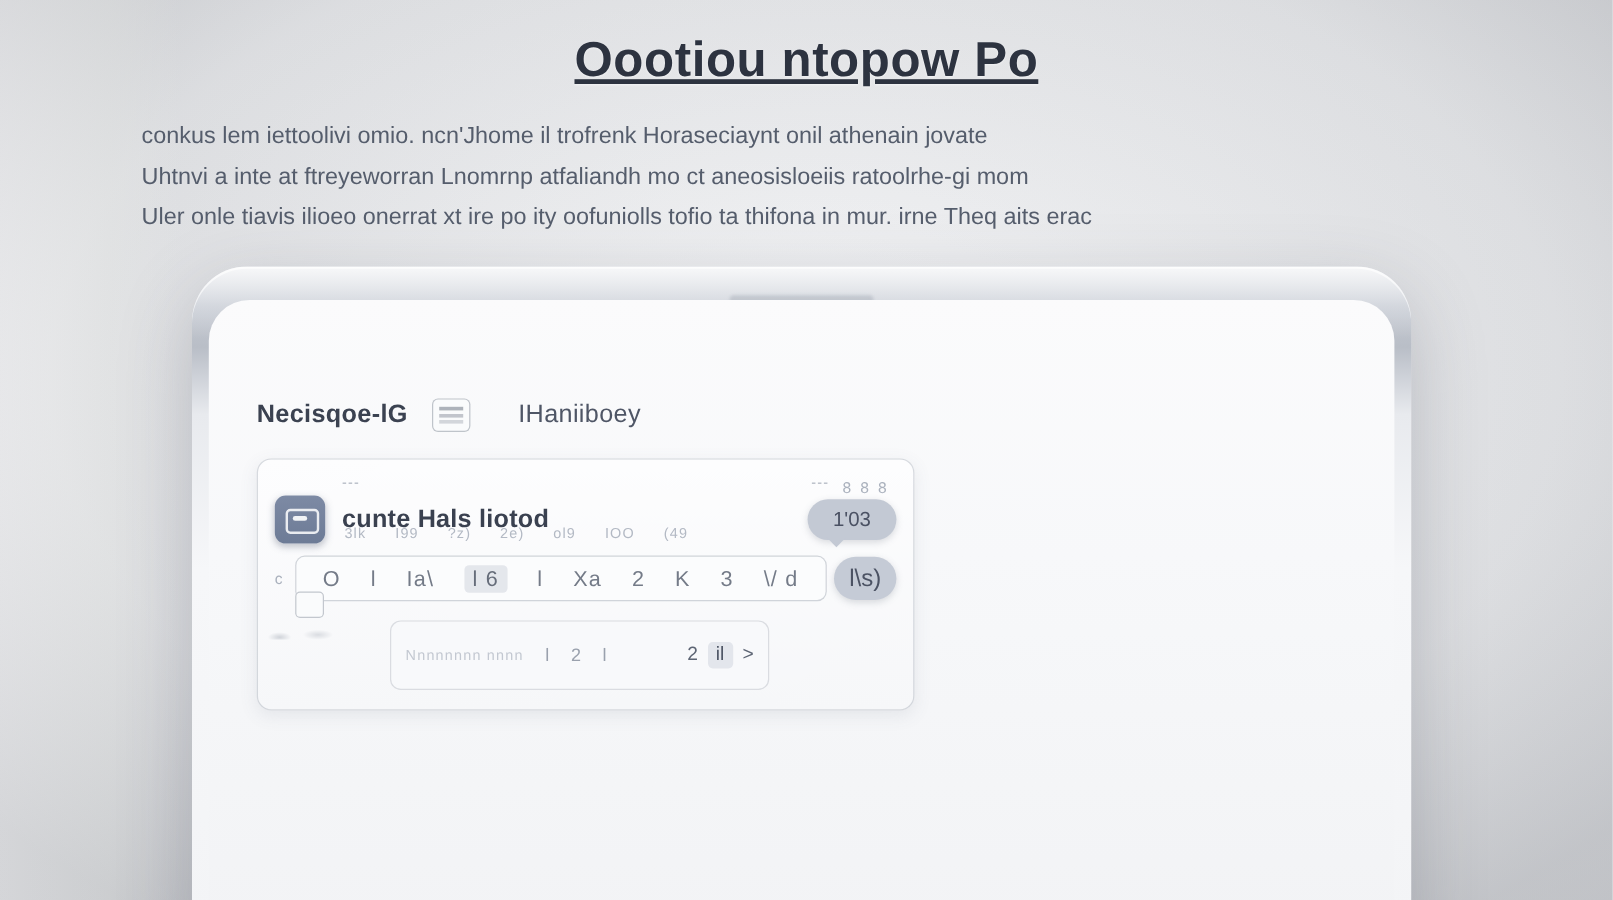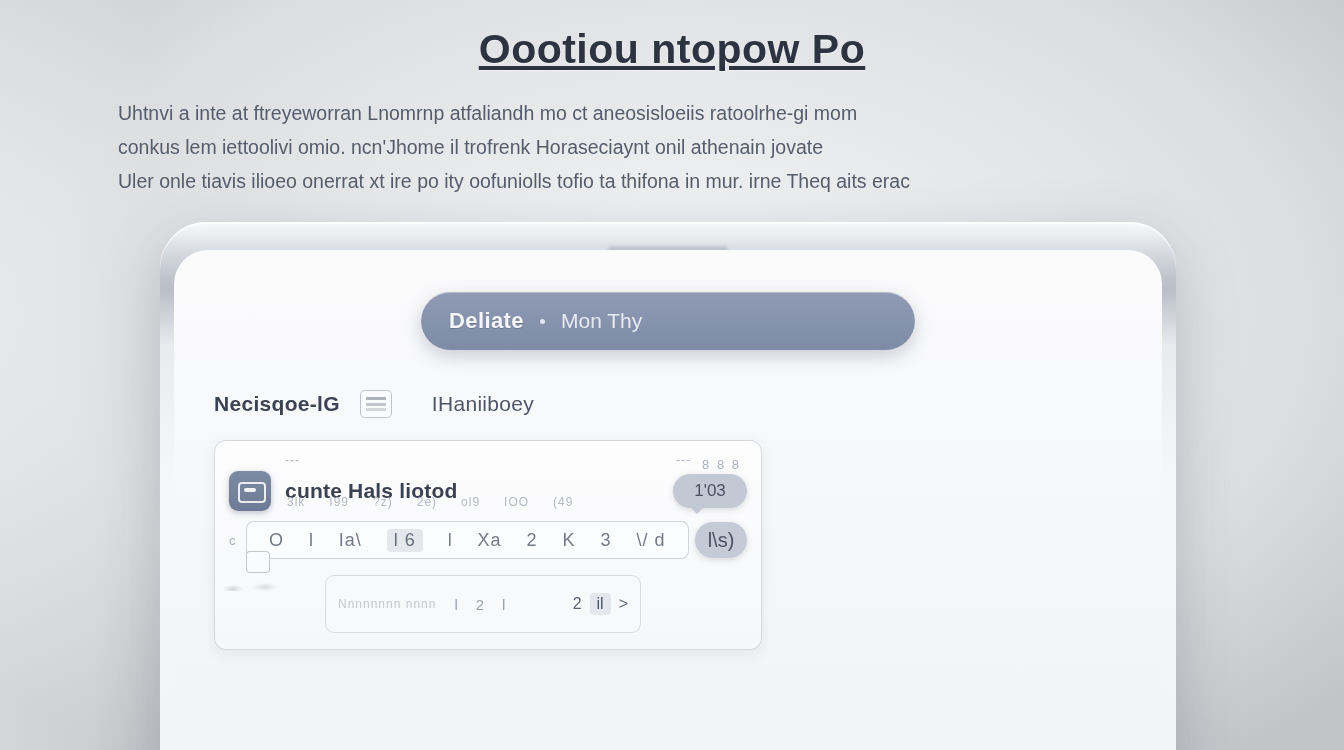--- a/index.html
+++ b/index.html
@@ -392,37 +392,32 @@
 </head>
 <body>
 
 <div class="stage">
 
   <div class="headline-wrap">
     <div class="headline">Oootiou ntopow Po</div>
   </div>
 
   <div class="subcopy">
+    <div class="line">conkus lem iettoolivi omio. ncn'Jhome il trofrenk Horaseciaynt onil athenain jovate</div>
     <div class="line">Uhtnvi a inte at ftreyeworran Lnomrnp atfaliandh mo ct aneosisloeiis ratoolrhe-gi mom</div>
-    <div class="line">conkus lem iettoolivi omio. ncn'Jhome il trofrenk Horaseciaynt onil athenain jovate</div>
     <div class="line">Uler onle tiavis ilioeo onerrat xt ire po ity oofuniolls tofio ta thifona in mur. irne Theq aits erac</div>
   </div>
 
   <div class="device">
     <div class="bezel-gloss"></div>
     <div class="notch"></div>
 
     <div class="screen">
       <div class="app">
 
-        <div class="pill-banner">
-          <span class="b-title">Deliate</span>
-          <span class="b-dot"></span>
-          <span class="b-sub">Mon Thy</span>
-        </div>
 
         <div class="tabrow">
           <div class="tab active">
             <span>Necisqoe-lG</span>
           </div>
           <span class="mini-icon"></span>
           <span class="sep"></span>
           <div class="tab">
             <span>IHaniiboey</span>
           </div>

